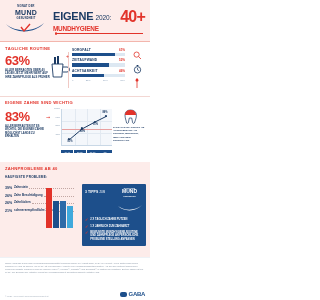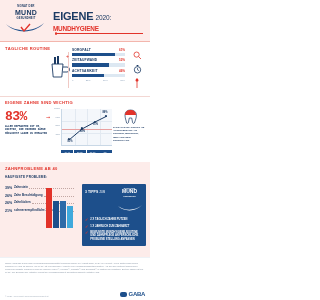--- a/index.html
+++ b/index.html
@@ -43,21 +43,21 @@
   .bartrack{height:3.6px;background:#dde8f2;margin-top:.8px;position:relative;}
   .barfill{height:100%;background:#1d4f8b;}
   .bar-axis{display:flex;justify-content:space-between;font-size:2.4px;color:#8fa4bb;margin-top:1px;}
   .s1-icons{position:absolute;right:3px;top:6px;width:20px;}
   .s1-icons .ic{height:14px;display:flex;align-items:center;justify-content:center;}
   .sep{position:absolute;left:68px;top:10px;width:1px;height:36px;background:#f0c9c4;}
   .plusmark{position:absolute;left:66px;top:12px;font-size:5px;color:#e2332a;line-height:5px;}
 
   
   .sec2{position:relative;height:63px;padding:3px 4px 0 5px;box-sizing:border-box;border-top:1px solid #f3d7d3;}
-  .s2-left{position:absolute;left:5px;top:13px;width:44px;font-family:Liberation Mono, monospace;}
+  .s2-left{position:absolute;left:5px;top:13px;width:44px;}
   .s2-cap{font-size:2.6px;line-height:3.3px;color:#1b3a63;margin-top:2px;font-weight:700;}
   .s2-arrow{position:absolute;left:46px;top:17px;font-size:5px;color:#e2332a;}
   .chart2{position:absolute;left:52px;top:12px;width:60px;height:44px;}
   .c2-plot{position:absolute;left:9px;top:0;right:0;bottom:7px;background:#f4f7fb;border-left:1px solid #c9d8e6;border-bottom:1px solid #c9d8e6;}
   .c2-grid{position:absolute;inset:0;}
   .c2-grid i{position:absolute;background:#e2e9f1;}
   .c2-ref{position:absolute;left:0;right:0;height:1px;background:#e8a0a0;}
   .c2-yax{position:absolute;left:0;top:-2px;width:9px;}
   .c2-yax div{font-size:2.3px;color:#7d93ab;text-align:right;padding-right:1px;height:8.5px;}
   .c2-xax{position:absolute;left:9px;right:0;bottom:0;display:flex;}
@@ -114,25 +114,30 @@
         <svg width="40" height="12" viewBox="0 0 40 12">
           <path d="M1 2 C10 10, 28 11, 39 1 C30 12, 10 12, 1 2 Z" fill="#1d4f8b"></path>
           <path d="M16 5 l3 4 l6 -7" stroke="#e2332a" stroke-width="1.4" fill="none"></path>
         </svg>
       </div>
     </div>
     <div class="htitle">
       <span class="t1">EIGENE</span><span class="t2">2020:</span>
       <span class="t3">MUNDHYGIENE</span>
     </div>
+    <div class="big40">40+</div>
     <div class="hrule"></div>
   </div>
 
   <div class="sec1">
     <div class="s-head">TÄGLICHE ROUTINE</div>
+    <div class="s1-left">
+      <div class="pct-big">63%</div>
+      <div class="s1-cap">ALLER BEFRAGTEN ÜBER 40 LEGEN JETZT MEHR WERT AUF IHRE ZAHNPFLEGE ALS FRÜHER</div>
+    </div>
     <div class="cupicon">
       <svg width="20" height="22" viewBox="0 0 20 22">
         <rect x="4" y="1" width="2" height="7" fill="#1b3a63"></rect>
         <rect x="7" y="0" width="2" height="8" fill="#1b3a63"></rect>
         <path d="M2 8 h11 l-1.2 13 h-8.6 Z" fill="#ffffff" stroke="#1b3a63" stroke-width=".9"></path>
         <path d="M13 11 h4 a2.5 2.5 0 0 1 0 5 h-4" fill="none" stroke="#1b3a63" stroke-width=".9"></path>
       </svg>
     </div>
     <div class="sep"></div>
     <div class="plusmark">+</div>

